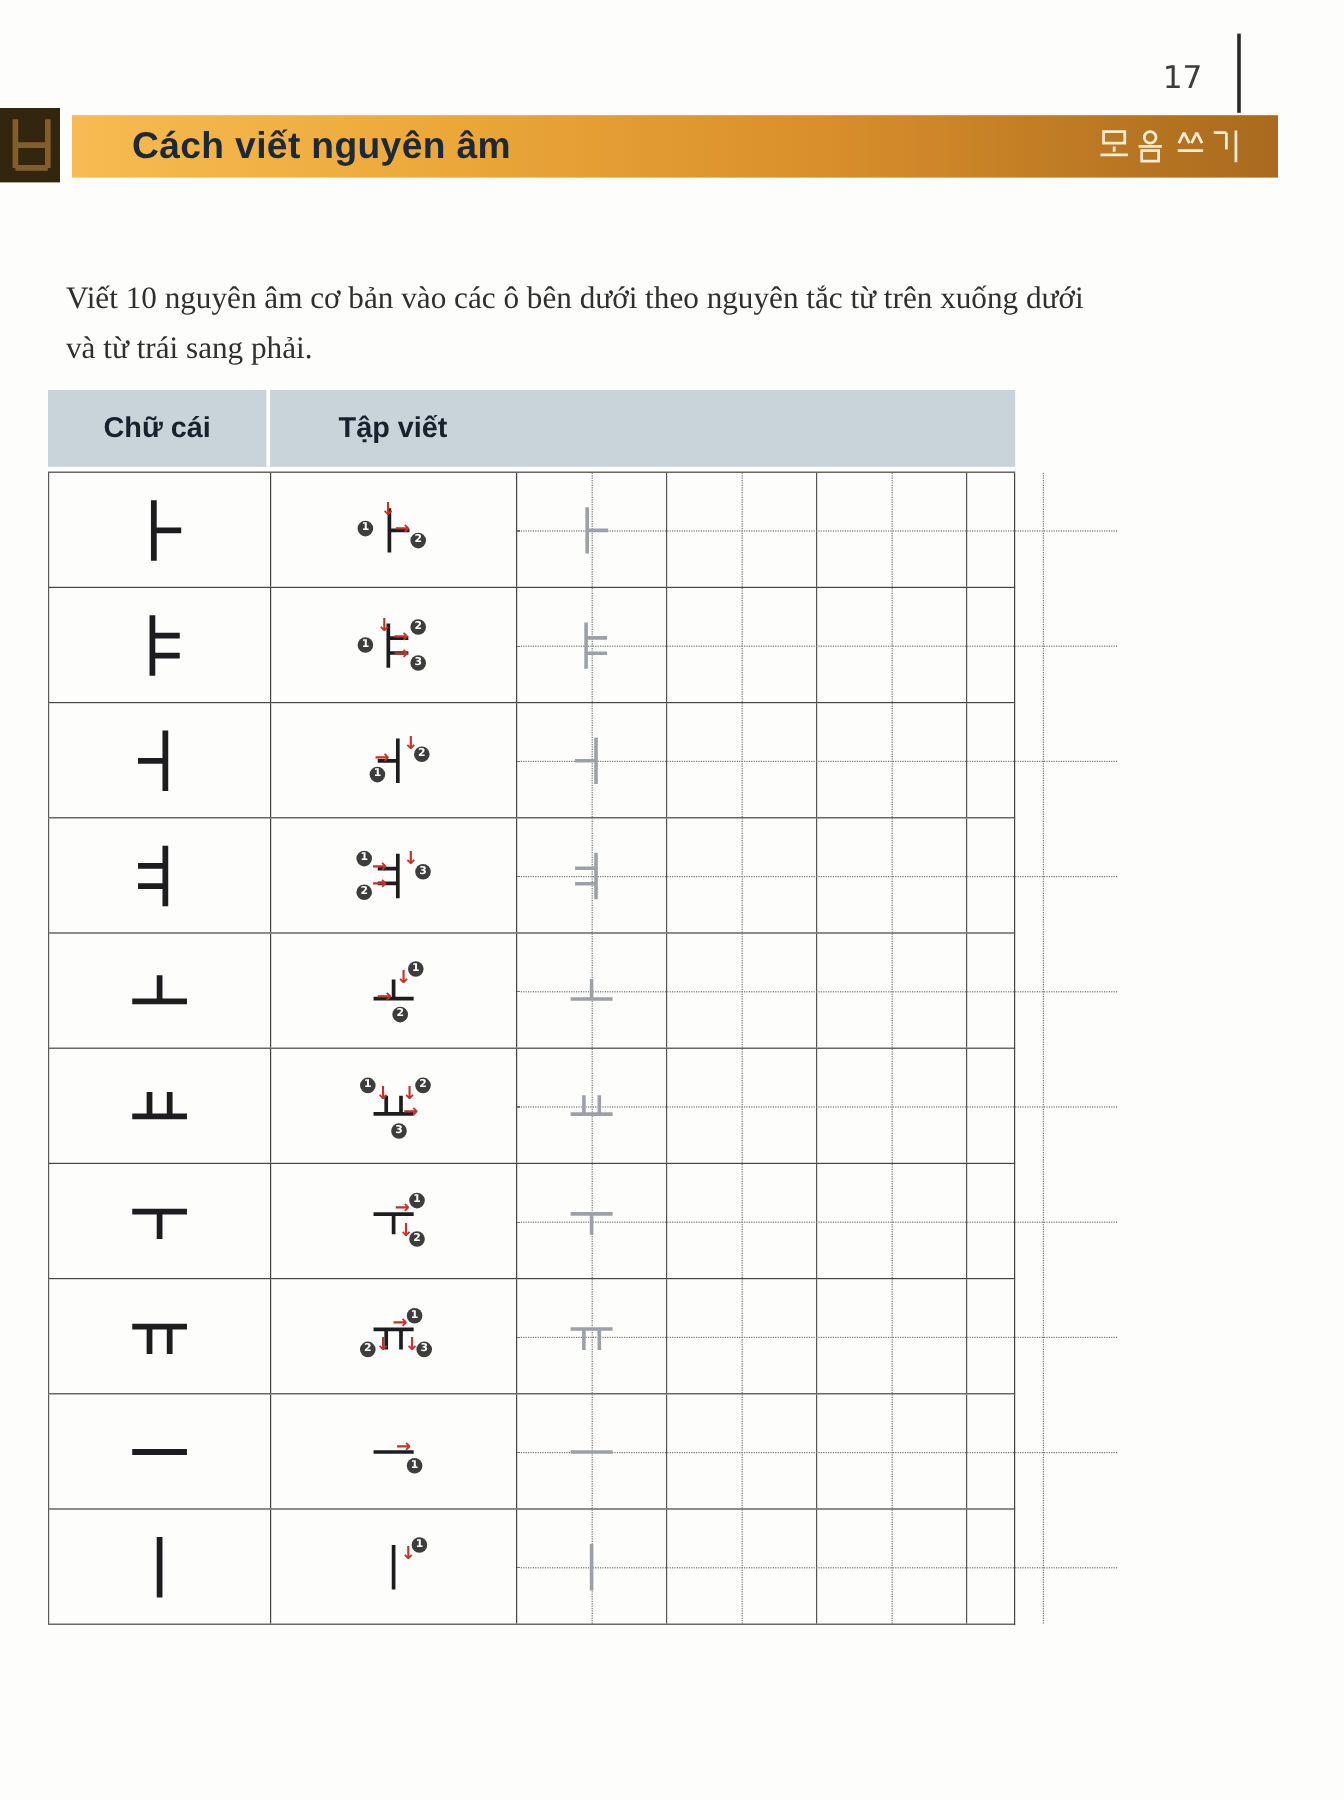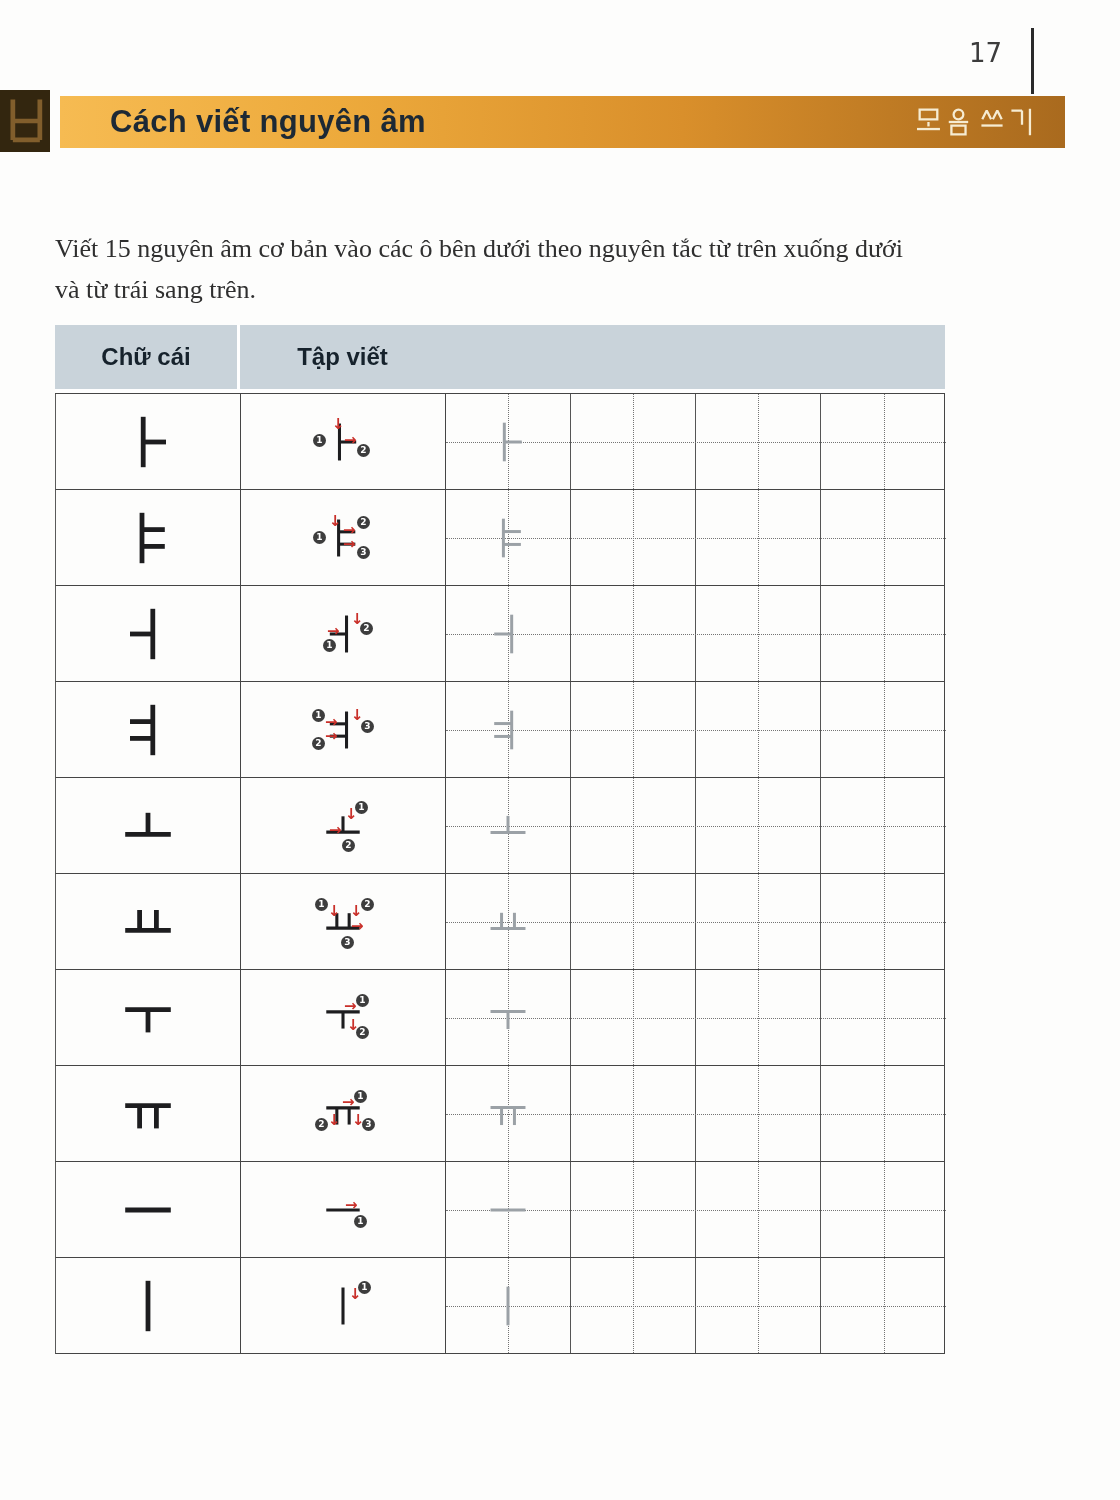--- a/index.html
+++ b/index.html
@@ -5,21 +5,21 @@
   * { margin:0; padding:0; box-sizing:border-box; }
   html,body { background:#ffffff; }
   .page {
     position:relative; width:1120px; height:1500px;
     background:#fdfdfc; overflow:hidden;
     font-family:"Liberation Serif", serif;
   }
 
   
   .page-number {
-    position:absolute; top:38px; right:118px;
+    position:absolute; top:50px; right:118px;
     font:26px "DejaVu Sans", sans-serif; color:#3c3c3c;
   }
   .corner-line {
     position:absolute; top:28px; right:86px;
     width:3px; height:66px; background:#2a2a2a;
   }
 
   
   .header-bar {
     position:absolute; top:96px; left:60px; width:1005px; height:52px;
@@ -39,21 +39,21 @@
   .header-korean { margin-left:auto; margin-right:26px; display:flex; align-items:center; }
 
   
   .intro {
     position:absolute; top:228px; left:55px; width:1000px;
     font-size:26px; color:#2f2f2f; line-height:1.58;
   }
   .intro span { display:block; }
 
   
-  .table { position:absolute; top:325px; left:55px; width:890px; }
+  .table { position:absolute; top:325px; left:40px; width:806px; }
   .thead {
     display:grid; grid-template-columns:185px 205px 500px; height:68px;
     background:var(--table-header-bg,#c9d3da);
     border-bottom:4px solid #ffffff;
   }
   .th {
     display:flex; align-items:center; justify-content:center;
     font:700 24px "Liberation Sans", sans-serif; color:#16222c;
     border-right:3px solid #ffffff;
   }
@@ -125,22 +125,22 @@
           <path d="M93 4 L88 14 M93 4 L98 14" stroke="#f6ecd2" stroke-width="2.6" fill="none"></path>
           <path d="M75 21 H99" stroke="#f6ecd2" stroke-width="2.6" fill="none"></path>
           <path d="M109 4 H121 M121 4 V20" stroke="#f6ecd2" stroke-width="2.6" fill="none"></path>
           <path d="M130 2 V32" stroke="#f6ecd2" stroke-width="2.6" fill="none"></path>
           <circle cx="49" cy="8.5" r="5.5" stroke="#f6ecd2" stroke-width="2.6" fill="none"></circle>
         </svg>
     </div>
   </div>
 
   <p class="intro">
-    <span>Viết 15 nguyên âm cơ bản vào các ô bên dưới theo nguyên tắc từ trên xuống dưới</span>
-    <span>và từ trái sang trên.</span>
+    <span>Viết 10 nguyên âm cơ bản vào các ô bên dưới theo nguyên tắc từ trên xuống dưới</span>
+    <span>và từ trái sang phải.</span>
   </p>
 
   <div class="table">
     <div class="thead">
       <div class="th">Chữ cái</div>
       <div class="th">Tập viết</div>
     </div>
     <div class="tbody" id="tbody">
         <div class="trow">
     <div class="cell-letter">

